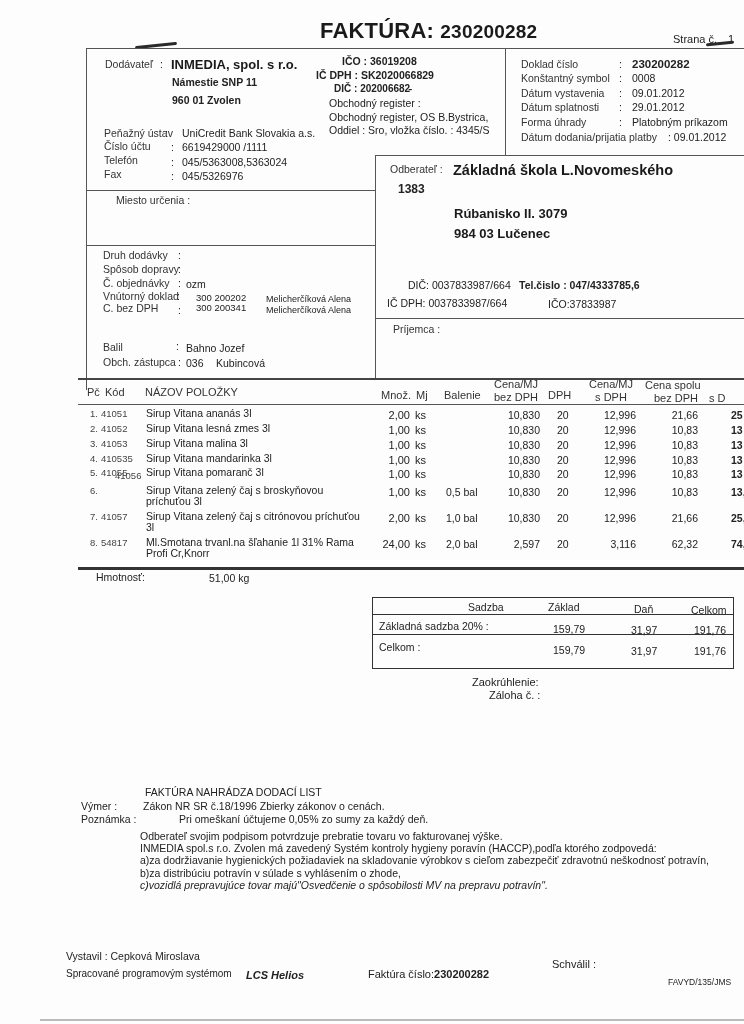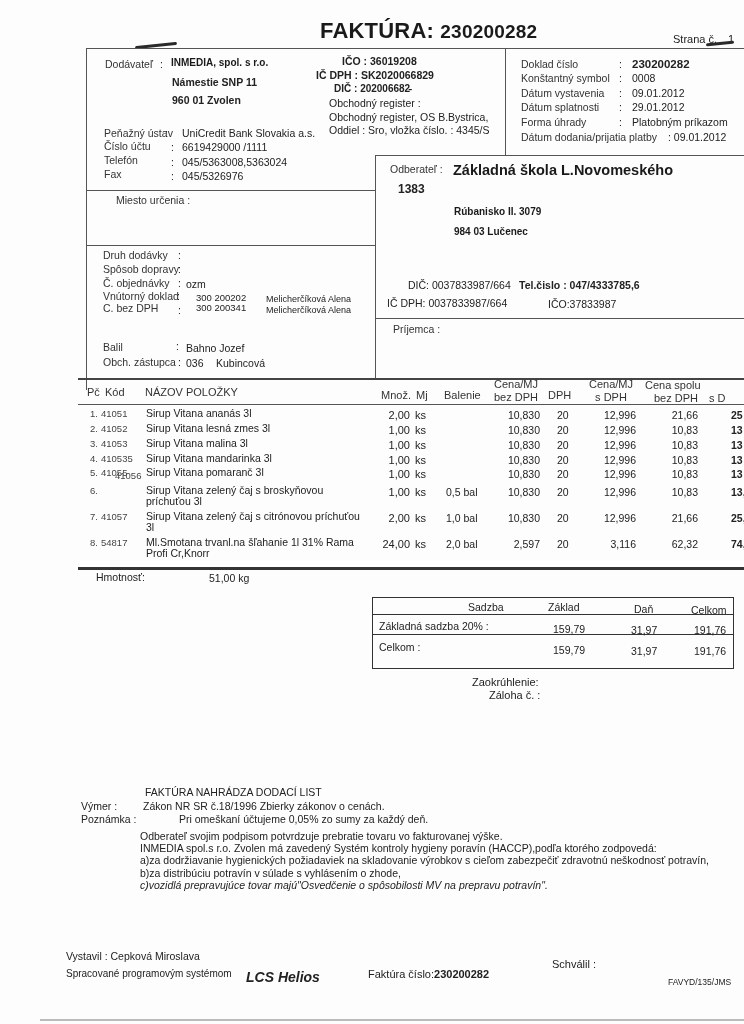--- a/index.html
+++ b/index.html
@@ -8,21 +8,21 @@
     font-family:"Liberation Sans", sans-serif; color:#222; font-size:10.5px;
   }
   .abs { position:absolute; white-space:nowrap; }
   .b { font-weight:bold; }
   .line { position:absolute; background:#555; }
   .title { left:320px; top:18px; font-size:22px; font-weight:bold; letter-spacing:0.2px; color:#1a1a1a; }
   .title .num { font-size:19px; }
   .pen { position:absolute; height:3px; background:#2a2a2a; border-radius:2px; transform:rotate(-6deg); }
   .lbl { color:#333;padding-left:8px; }
   .big { font-size:14.5px; font-weight:bold; color:#1a1a1a; }
-  .mid { font-size:10px; font-weight:bold; color:#1a1a1a; }
+  .mid { font-size:13px; font-weight:bold; color:#1a1a1a; }
   .row-num { color:#444; font-size:9.5px; }
   .r { text-align:right; }
   .hdr { font-size:11px; color:#333; text-align:center; line-height:13px; }
 </style>
 </head>
 <body>
 
 <div class="abs title">
   <span>FAKTÚRA:</span>
   <span class="num">230200282</span>
@@ -290,17 +290,17 @@
     <div class="abs " style="left:143px;top:813px;padding-left:36px;">Pri omeškaní účtujeme 0,05% zo sumy za každý deň.</div>
     <div class="abs " style="left:140px;top:830px;">Odberateľ svojim podpisom potvrdzuje prebratie tovaru vo fakturovanej výške.</div>
     <div class="abs " style="left:140px;top:842px;">INMEDIA spol.s r.o. Zvolen má zavedený Systém kontroly hygieny poravín (HACCP),podľa ktorého zodpovedá:</div>
     <div class="abs " style="left:140px;top:854px;">a)za dodržiavanie hygienických požiadaviek na skladovanie výrobkov s cieľom zabezpečiť zdravotnú neškodnosť potravín,</div>
     <div class="abs " style="left:140px;top:867px;">b)za distribúciu potravín v súlade s vyhlásením o zhode,</div>
     <div class="abs " style="left:140px;top:879px;font-style:italic;">c)vozidlá prepravujúce tovar majú"Osvedčenie o spôsobilosti MV na prepravu potravín".</div>
   </div>
 
 <div class="abs" style="left:66px;top:950px;font-size:10.5px;">Vystavil : Cepková Miroslava</div>
 <div class="abs" style="left:66px;top:968px;font-size:10px;">Spracované programovým systémom</div>
-<div class="abs b" style="left:246px;top:969px;font-size:14px;font-style:italic;">LCS Helios</div>
+<div class="abs b" style="left:246px;top:969px;font-size:11px;font-style:italic;">LCS Helios</div>
 <div class="abs" style="left:368px;top:968px;font-size:11px;"><span>Faktúra číslo:</span><span class="b">230200282</span></div>
 <div class="abs" style="left:552px;top:958px;font-size:11px;">Schválil :</div>
 <div class="abs" style="left:668px;top:977px;font-size:8.5px;">FAVYD/135/JMS</div>
 <div class="line" style="left:40px;top:1019px;width:704px;height:2px;background:#bbb;"></div>
 
 </body></html>

